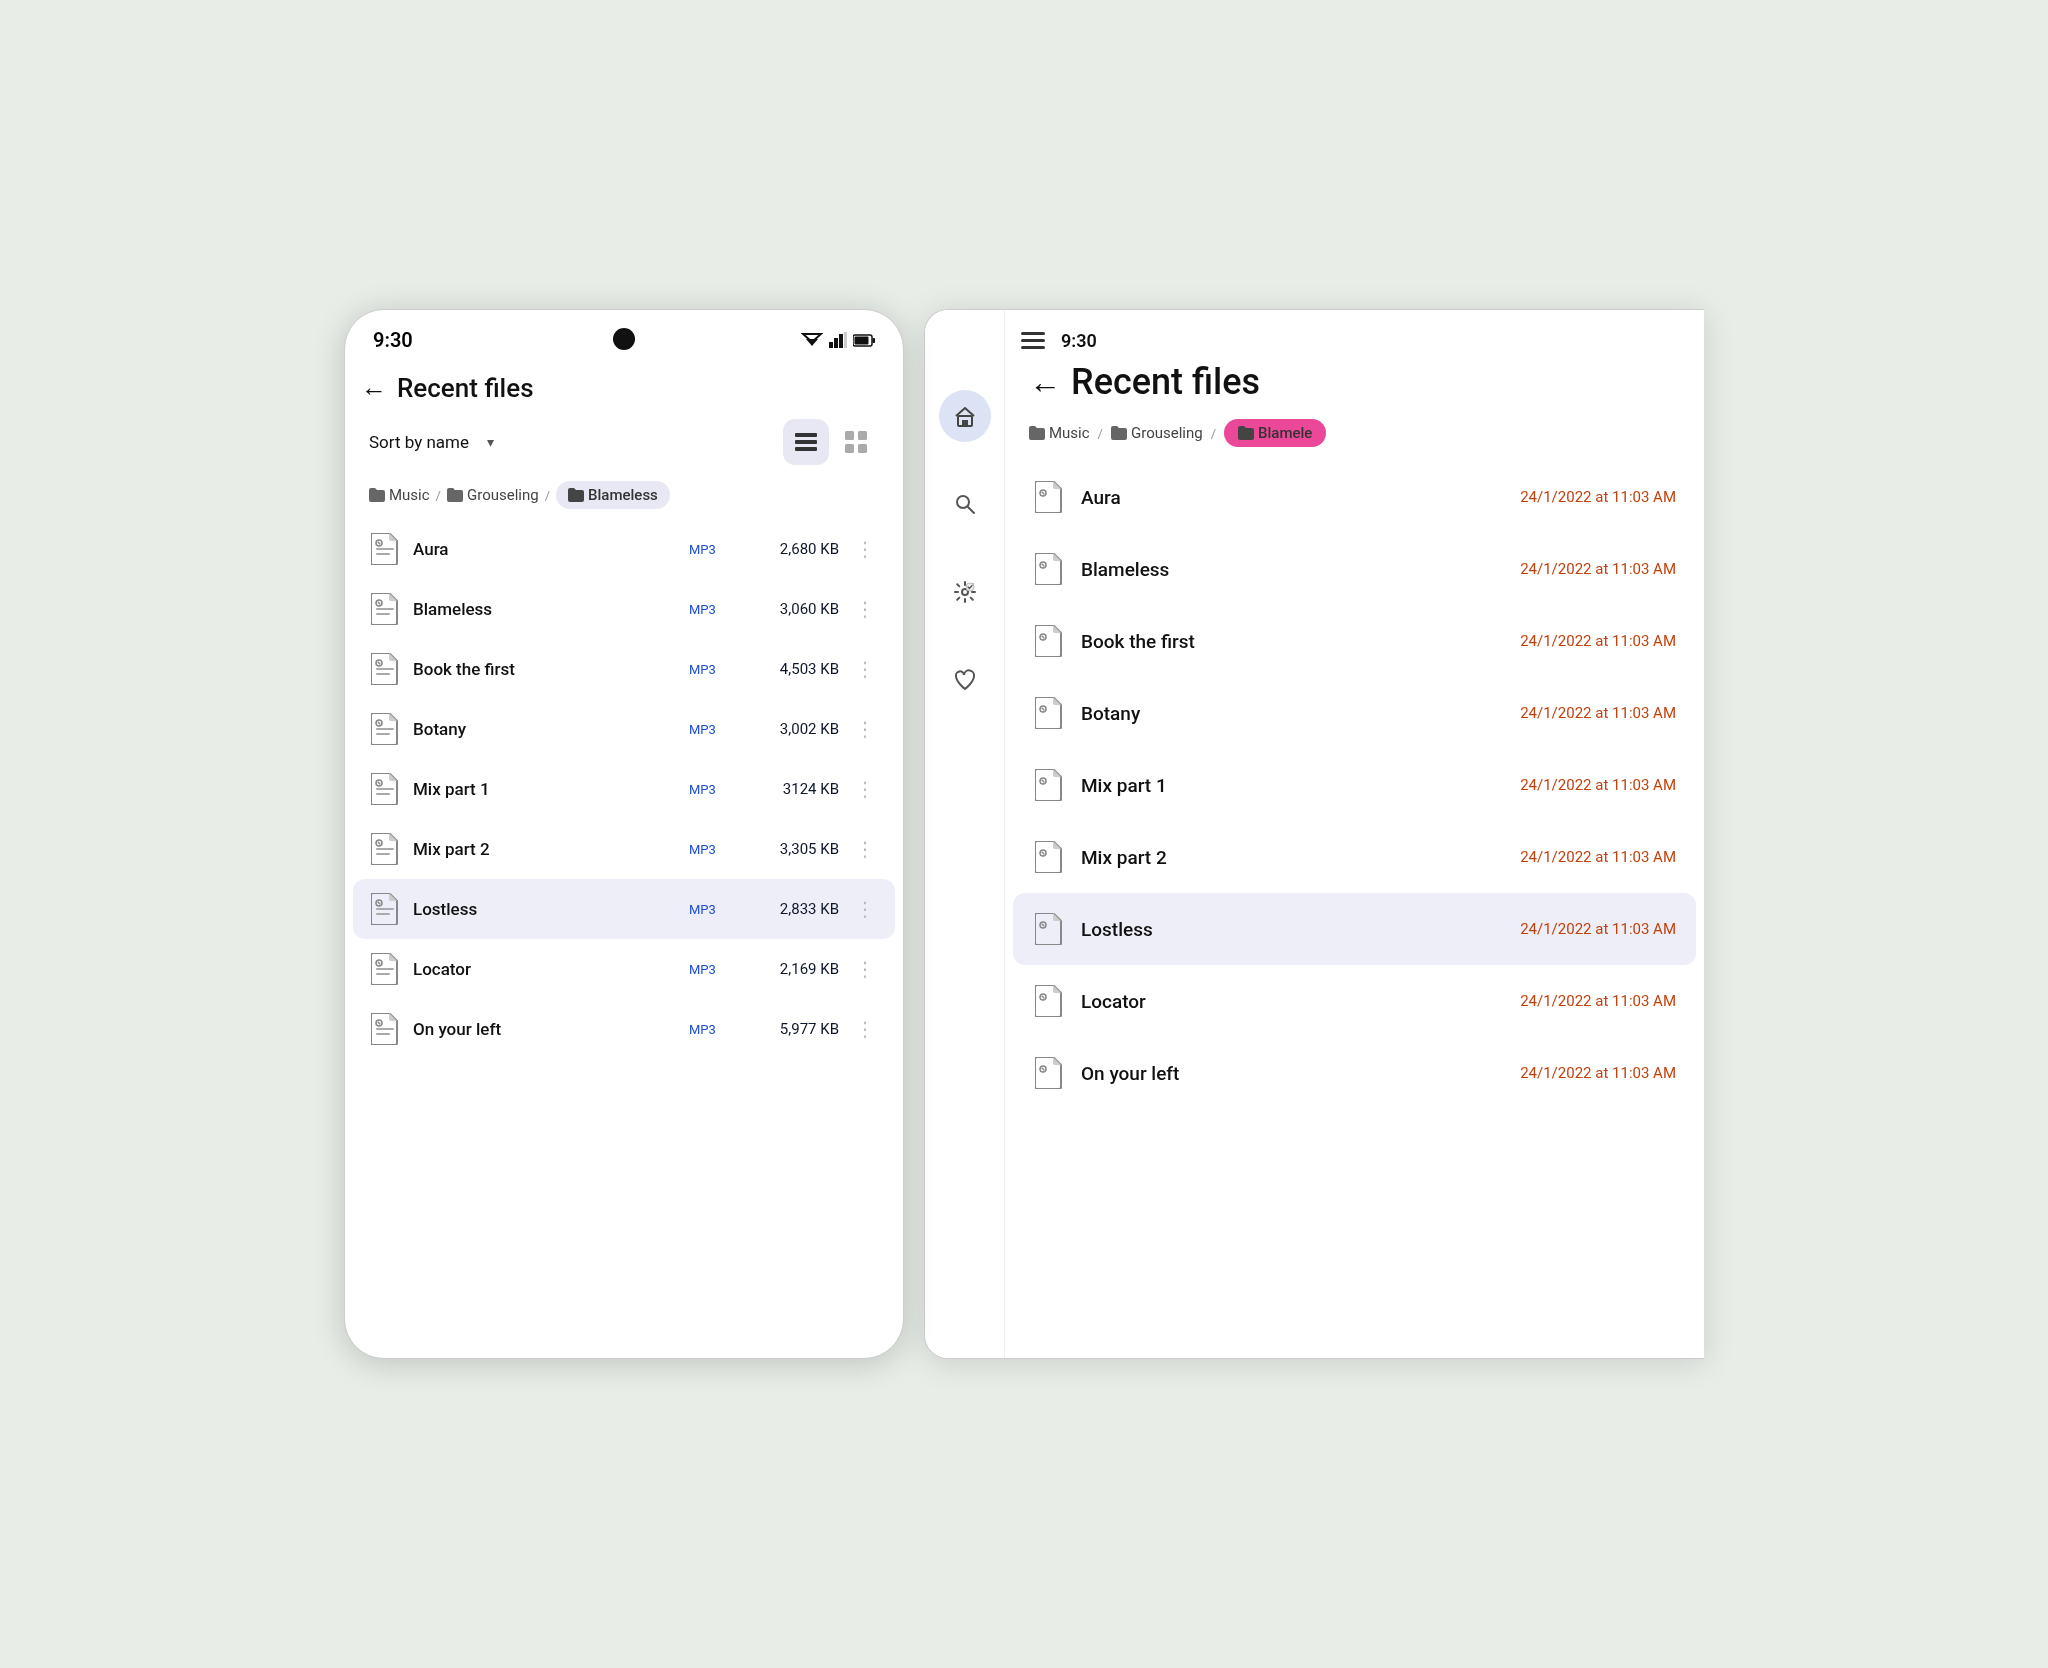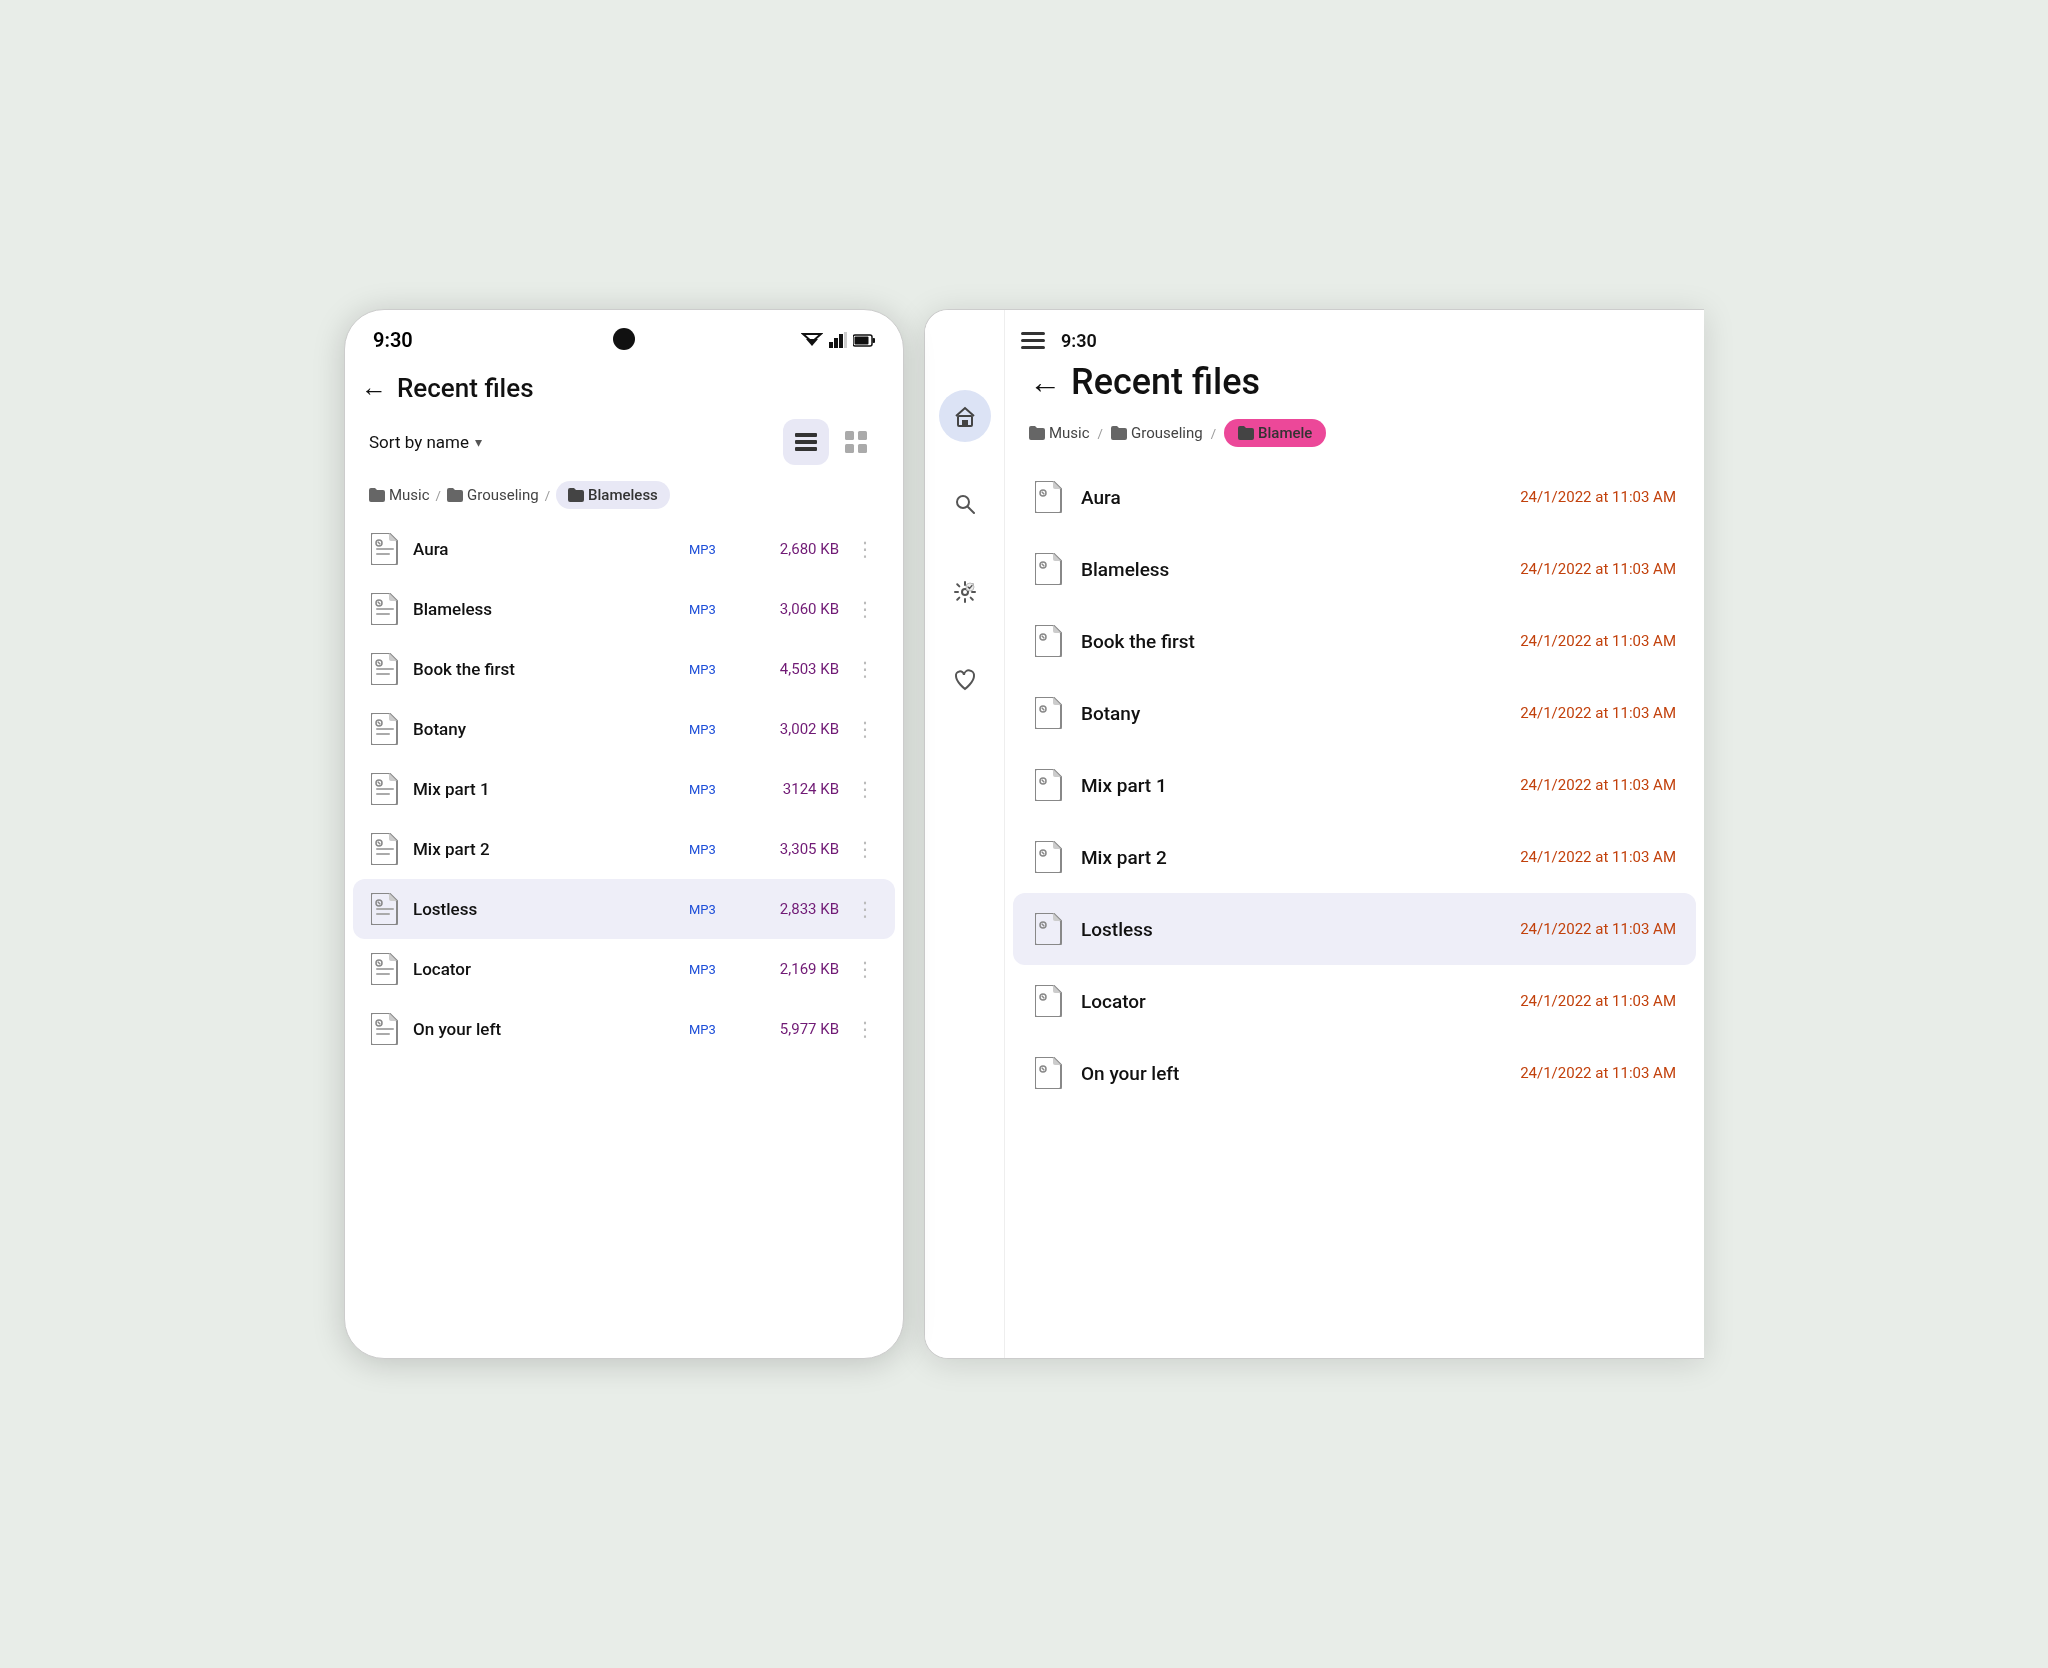--- a/index.html
+++ b/index.html
@@ -75,21 +75,21 @@
     }
     .phone-toolbar {
       display: flex;
       align-items: center;
       justify-content: space-between;
       padding: 6px 24px 6px 24px;
     }
     .sort-btn {
       display: flex;
       align-items: center;
-      gap: 6px;
+      gap: 18px;
       font-size: 17px;
       color: #111;
       cursor: pointer;
     }
     .sort-chevron {
       font-size: 14px;
       color: #555;
     }
     .view-btns {
       display: flex;
@@ -162,21 +162,21 @@
       color: #111;
       flex: 1;
     }
     .file-type {
       font-size: 13px;
       color: #1d4ed8;
       width: 48px;
     }
     .file-size {
       font-size: 15px;
-      color: #701a75;
+      color: #0f172a;
       width: 90px;
       text-align: right;
     }
     .file-more {
       color: #bbb;
       font-size: 20px;
       cursor: pointer;
       padding: 0 4px;
     }
 

